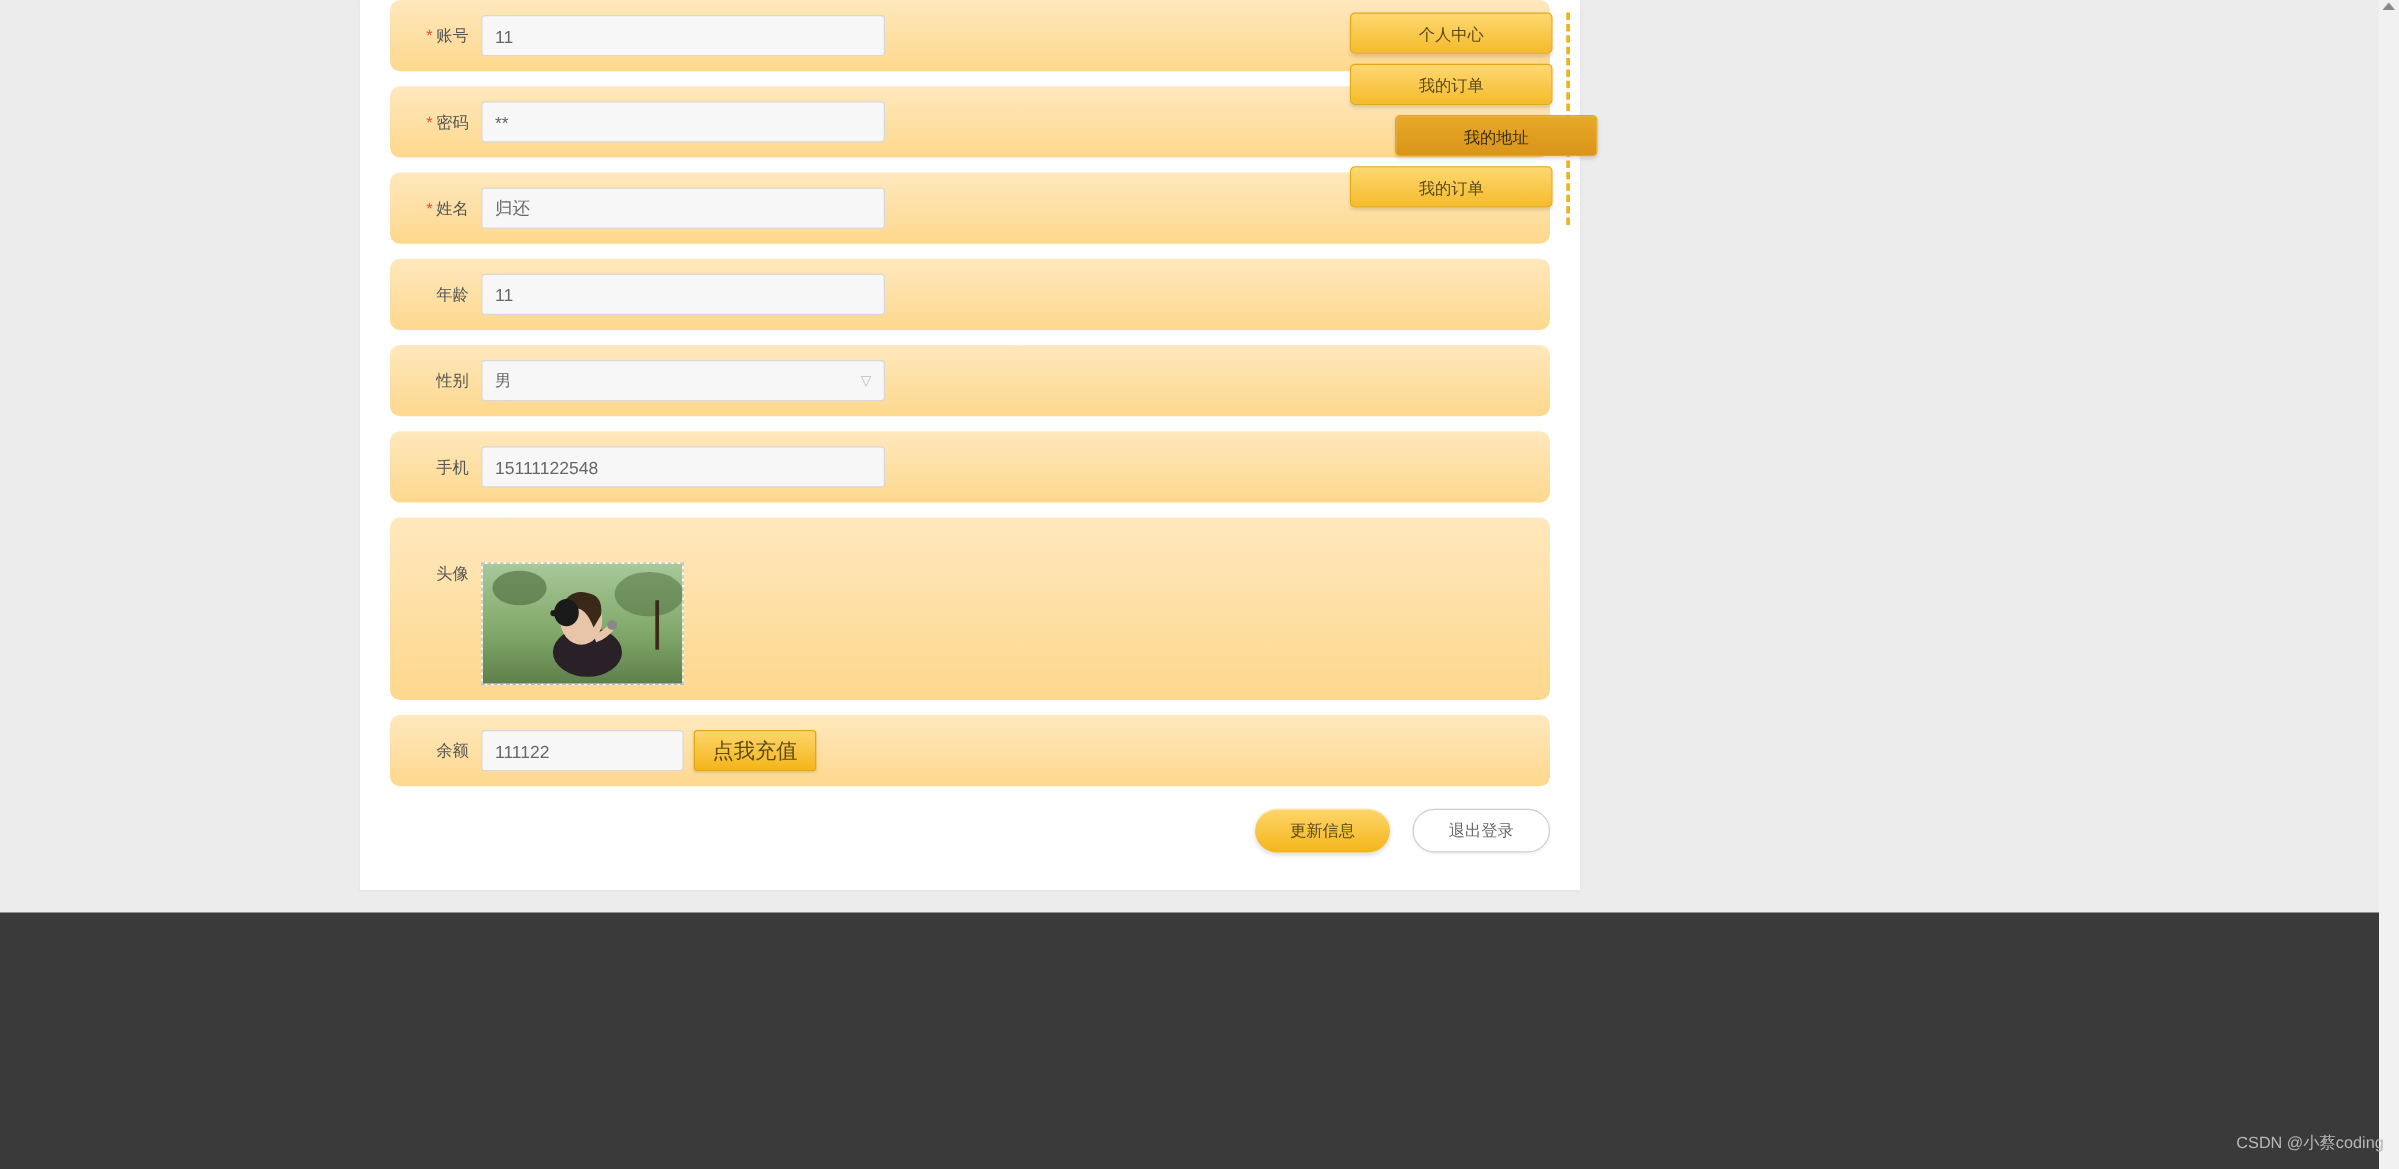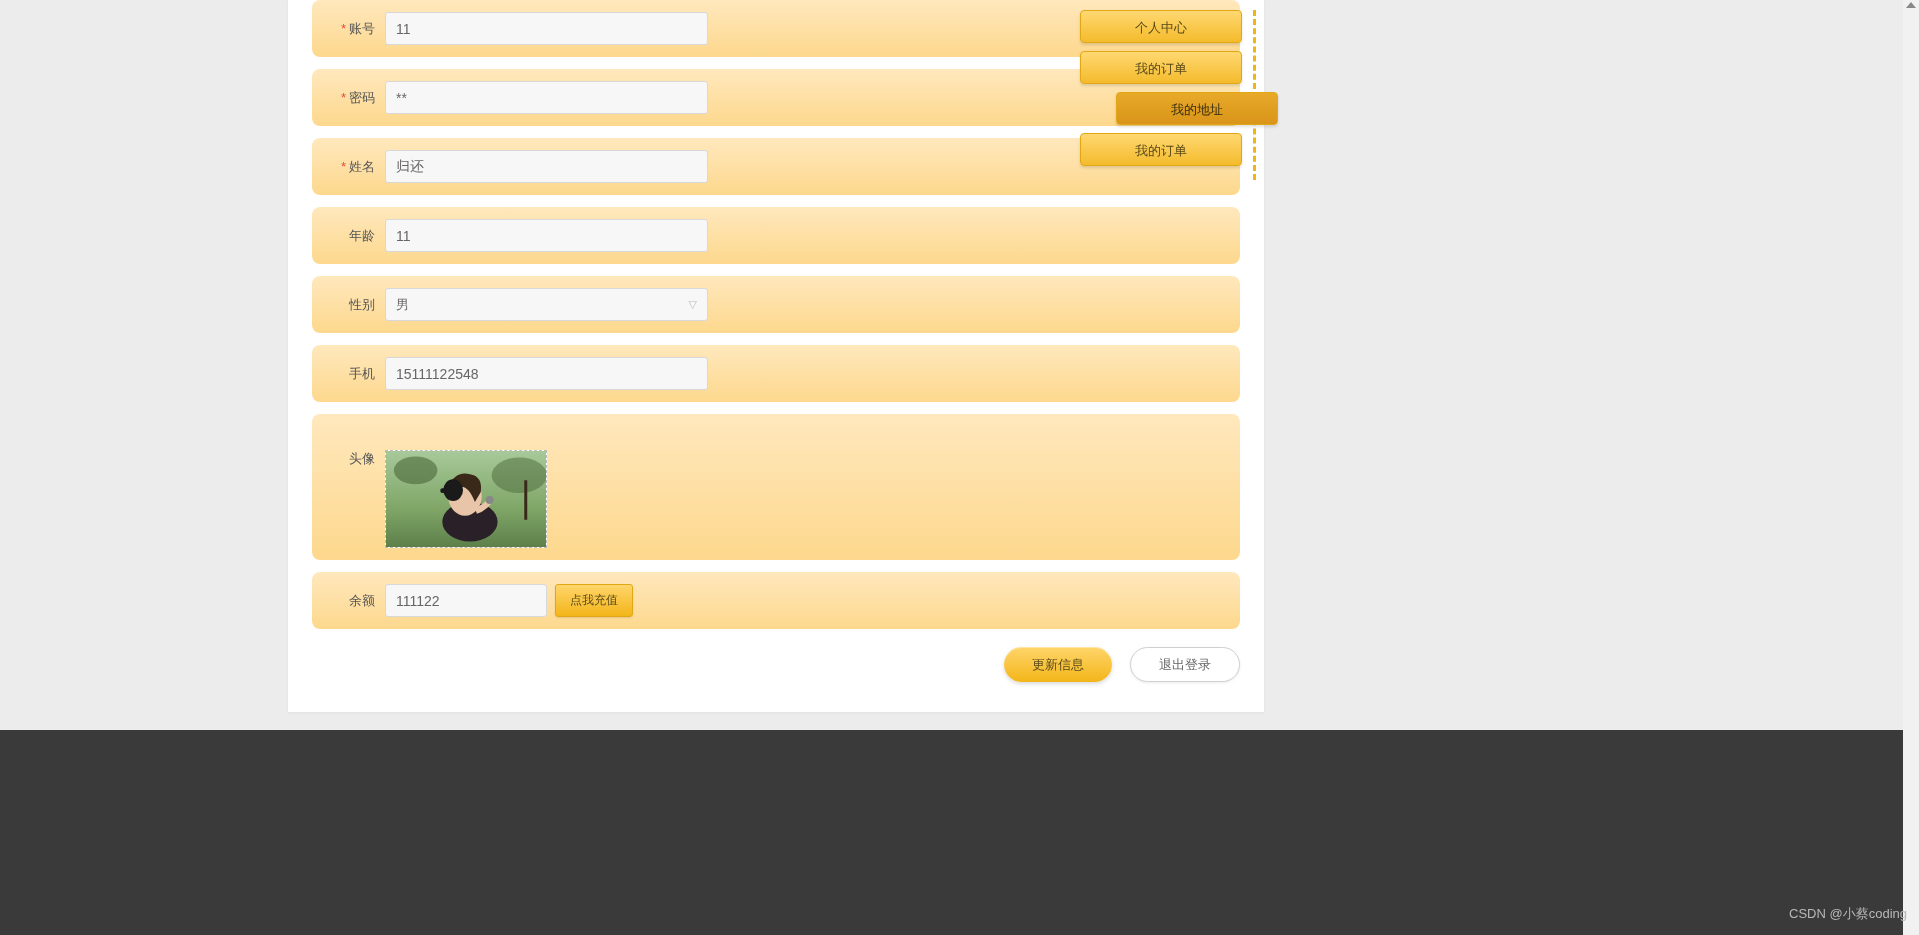--- a/index.html
+++ b/index.html
@@ -103,21 +103,21 @@
       height: 100%;
     }
     .btn-recharge {
       height: 33px;
       padding: 0 14px;
       margin-left: 8px;
       background: linear-gradient(to bottom, #ffd56b, #f3b519);
       border: 1px solid #e2a714;
       border-radius: 3px;
       color: #5a4a18;
-      font-size: 12px;
+      font-size: 17px;
       cursor: pointer;
       box-shadow: 0 1px 2px rgba(0,0,0,0.1);
     }
     .button-row {
       display: flex;
       gap: 18px;
       margin-top: 18px;
       margin-left: 72px;
       justify-content: flex-end;
     }

